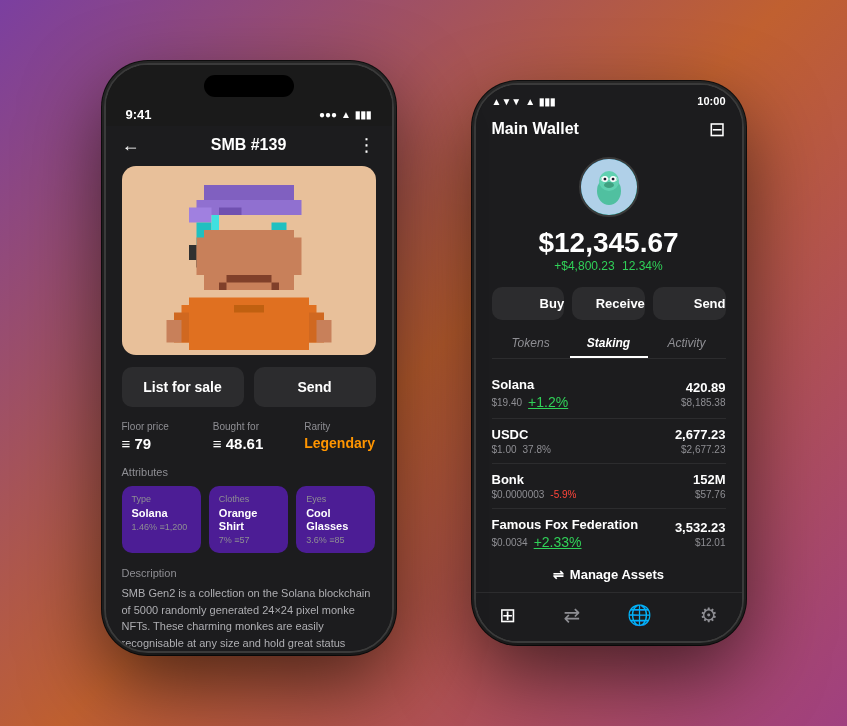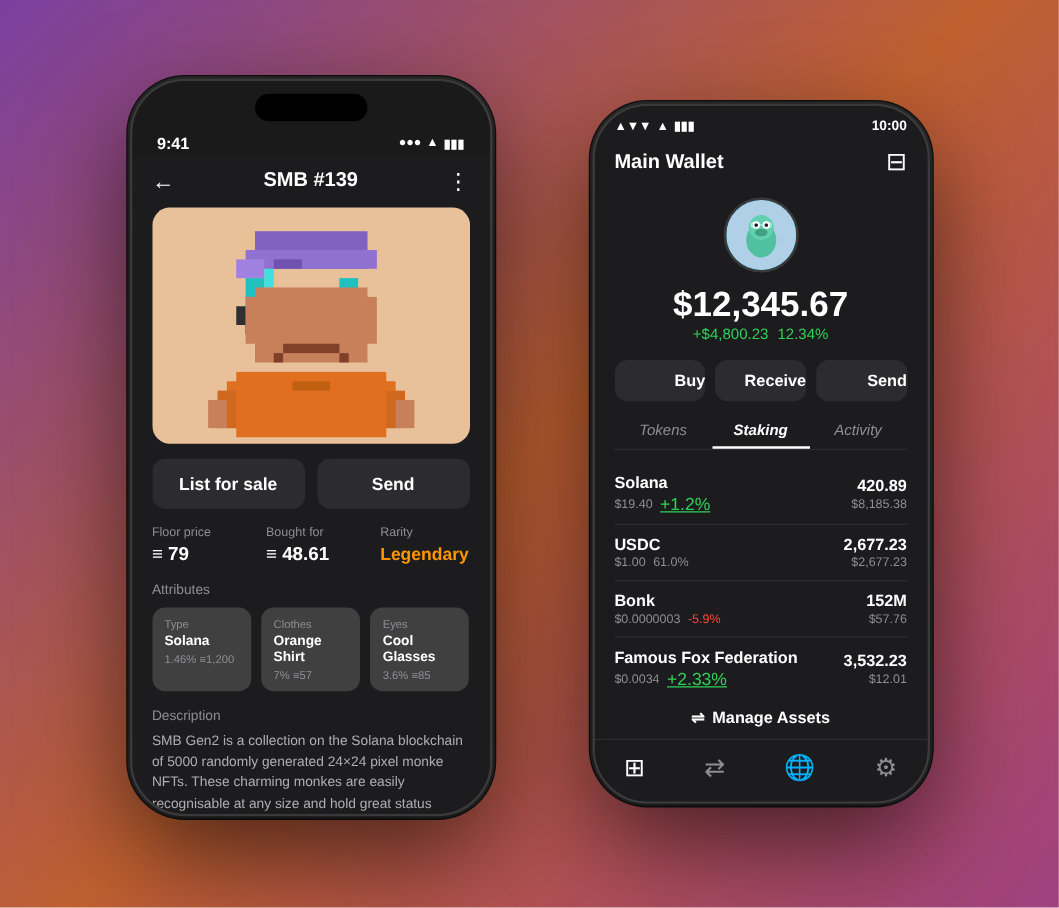--- a/index.html
+++ b/index.html
@@ -144,21 +144,21 @@
       margin: 0 16px 8px;
     }
 
     
     .attributes-row {
       display: flex;
       margin: 0 16px 14px;
       gap: 8px;
     }
     .attr-card {
-      background: #404040;
+      background: #4c1d95;
       border-radius: 10px;
       padding: 8px 10px;
       flex: 1;
       min-width: 0;
     }
     .attr-type { color: #8e8e93; font-size: 9px; margin-bottom: 3px; }
     .attr-value { color: #fff; font-size: 11px; font-weight: 600; line-height: 1.2; margin-bottom: 2px; }
     .attr-stats { color: #8e8e93; font-size: 9px; }
     .attr-stats span { color: #8e8e93; }
 
@@ -525,21 +525,21 @@
             <div class="asset-amount">420.89</div>
             <div class="asset-value">$8,185.38</div>
           </div>
         </div>
 
         <div class="asset-row">
           <div class="asset-left">
             <span class="asset-name">USDC</span>
             <div class="asset-price-row">
               <span class="asset-price">$1.00</span>
-              <span class="asset-change-neu">61.0%</span>
+              <span class="asset-change-neu">37.8%</span>
             </div>
           </div>
           <div class="asset-right">
             <div class="asset-amount">2,677.23</div>
             <div class="asset-value">$2,677.23</div>
           </div>
         </div>
 
         <div class="asset-row">
           <div class="asset-left">

